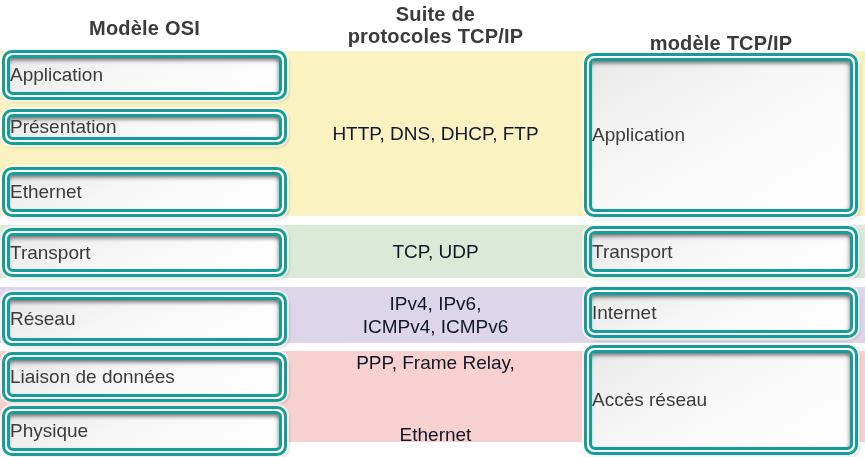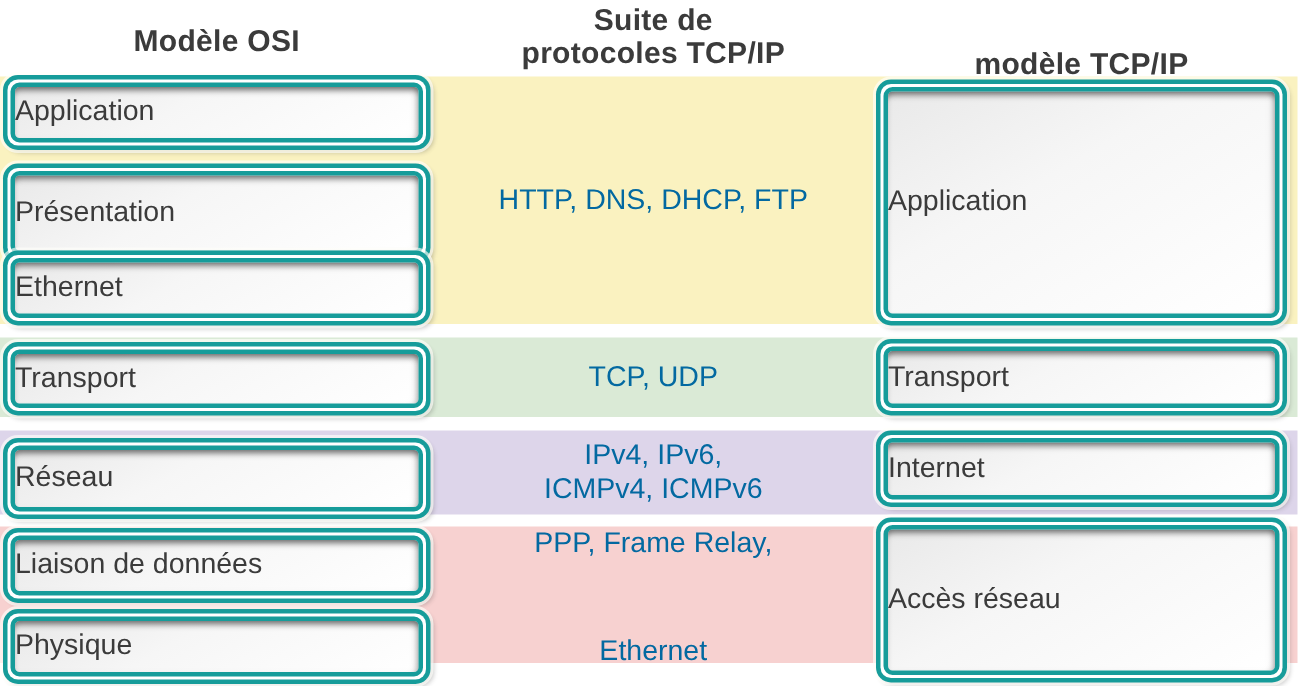--- a/index.html
+++ b/index.html
@@ -33,21 +33,21 @@
   #band-2 { top: 287px; height: 56px;  }
   #band-3 { top: 351px; height: 91px;  }
 
   
   .proto {
     position: absolute;
     left: 287px; width: 297px;
     display: flex; flex-direction: column;
     align-items: center; justify-content: center;
     font-size: 19px; line-height: 23px;
-    color: #0369a1;
+    color: #0f172a;
     text-align: center;
     z-index: 3;
   }
   #proto-0 { top: 51px;  height: 165px; }
   #proto-1 { top: 225px; height: 53px;  }
   #proto-2 { top: 287px; height: 56px;  }
   #proto-3 { top: 351px; height: 95px; justify-content: space-between;  }
 
   
   .lbox {
@@ -74,21 +74,21 @@
     display: flex; align-items: center; justify-content: flex-start;
   }
   .label {
     font-size: 19px;
     color: #3b3b3b;
   }
 
   
   .osi-box { left: 2px; width: 285px; }
   #osi-0 { top: 50px;  height: 50px; }
-  #osi-1 { top: 109px; height: 66px; }
+  #osi-1 { top: 109px; height: 36px; }
   #osi-2 { top: 167px; height: 50px; }
   #osi-3 { top: 228px; height: 49px; }
   #osi-4 { top: 292px; height: 54px; }
   #osi-5 { top: 352px; height: 50px; }
   #osi-6 { top: 406px; height: 50px; }
 
   
   .tcp-box { left: 584px; width: 274px; }
   #tcp-0 { top: 53px;  height: 164px; }
   #tcp-1 { top: 226px; height: 51px;  }

